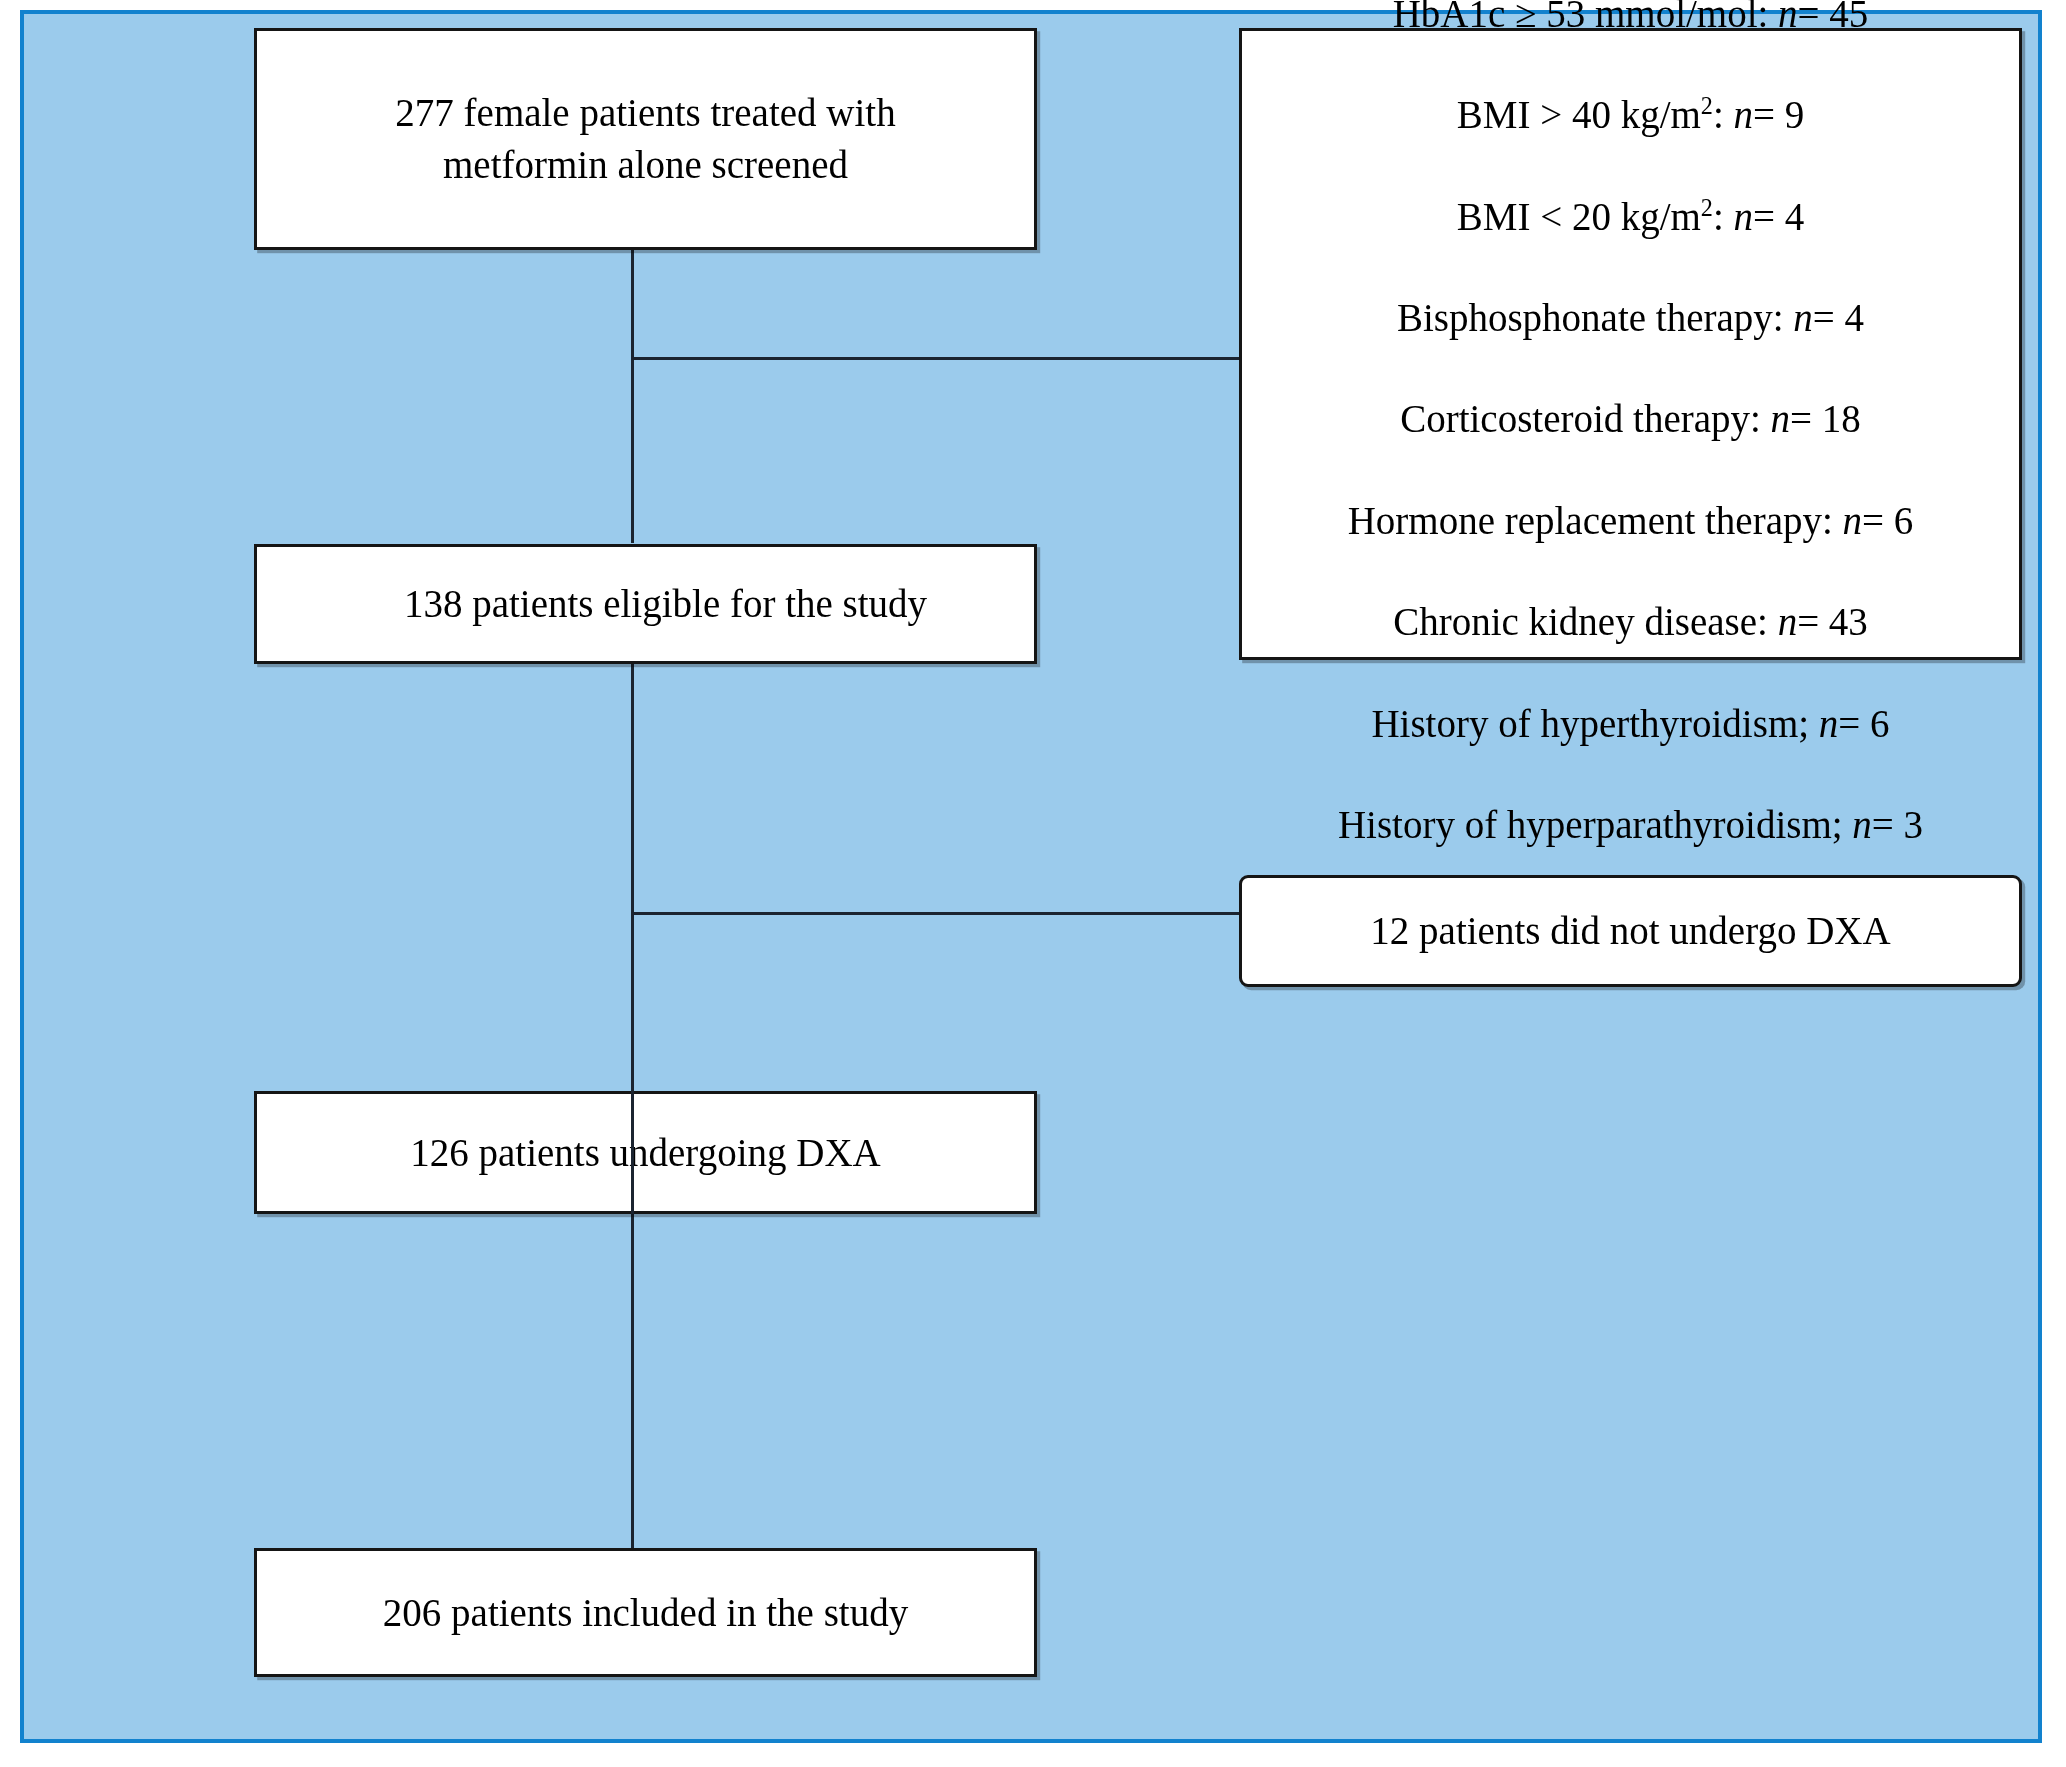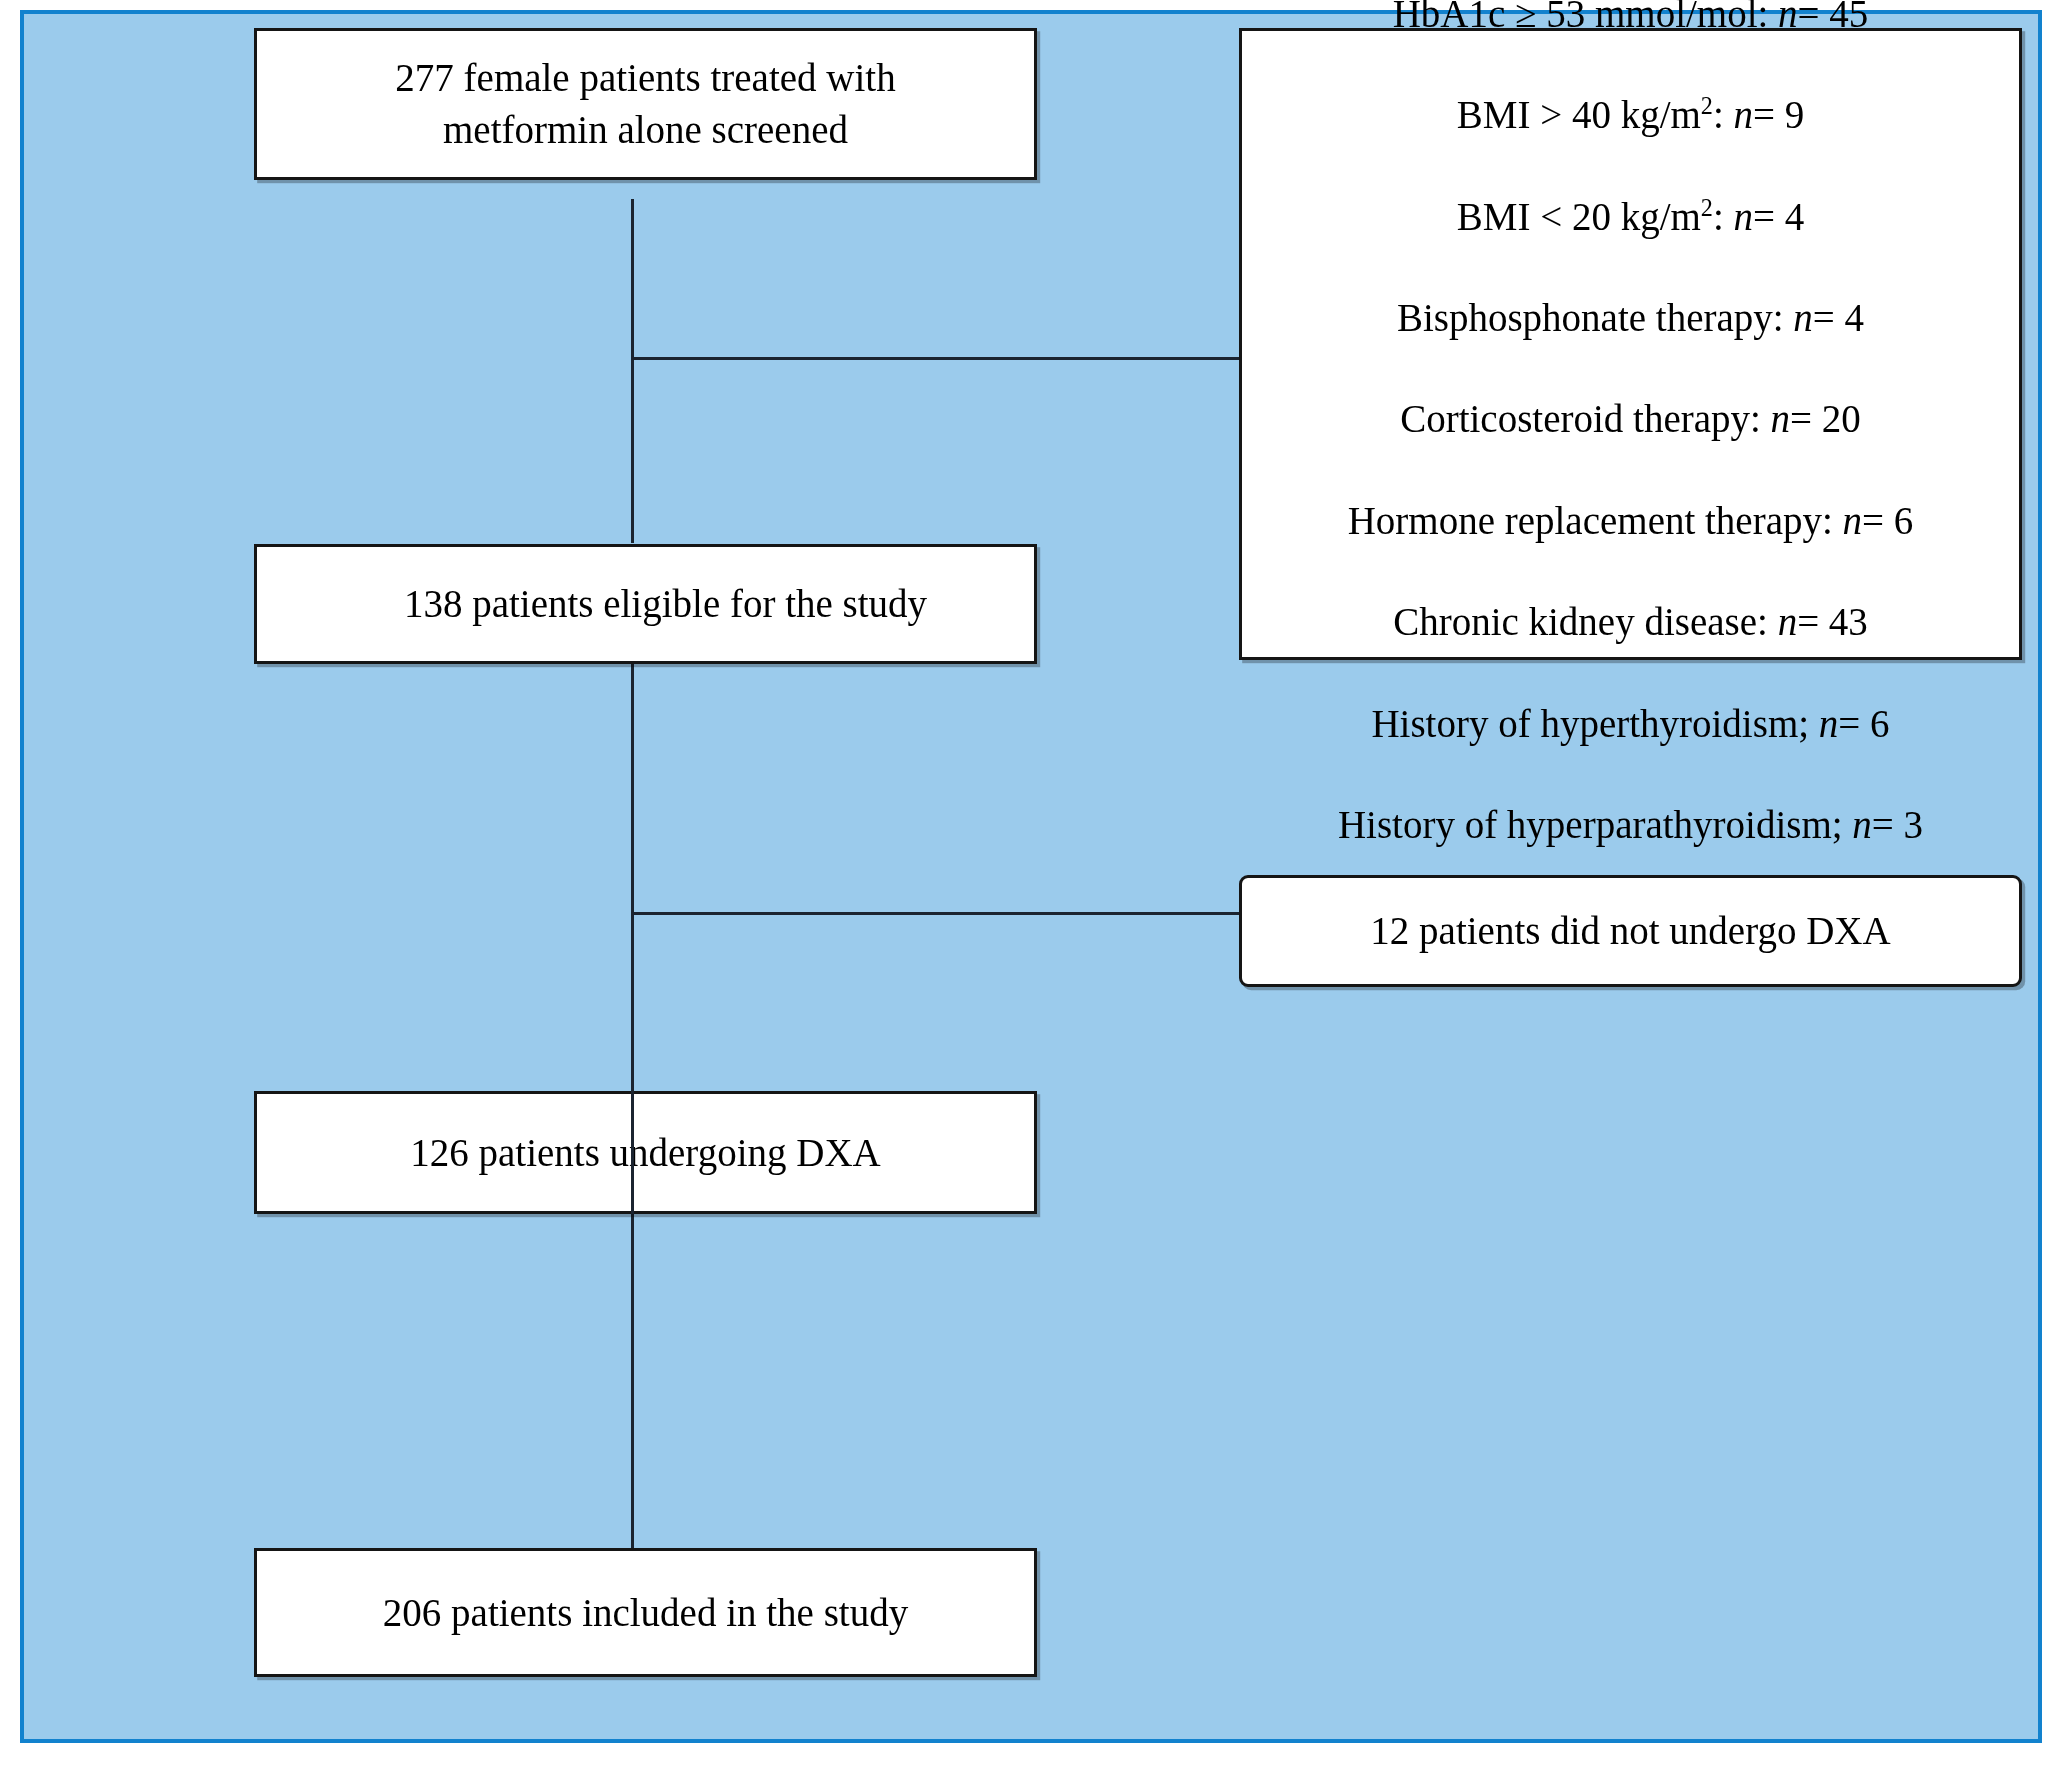--- a/index.html
+++ b/index.html
@@ -43,21 +43,21 @@
     display: block;
     width: 100%;
     padding: 0 9px;
     font-size: 39px;
     line-height: 1.33;
     color: #000000;
     white-space: pre-line;
   }
 
   
-  #node-screened   { left: 230px;  top: 13.5px;   width: 783px; height: 152px; }
+  #node-screened   { left: 230px;  top: 13.5px;   width: 783px; height: 222px; }
   #node-eligible   { left: 230px;  top: 530px;  width: 783px; height: 120px; padding-left: 40px; }
   #node-undergoing { left: 230px;  top: 1077px; width: 783px; height: 123px; font-family: Liberation Serif, serif; }
   #node-included   { left: 230px;  top: 1534px; width: 783px; height: 129px; }
 
   #node-excluded {
     left: 1215px; top: 13.5px; width: 783px; height: 632px;
     align-items: center;
   }
   #node-excluded .node-text { line-height: 1.30; }
 
@@ -105,21 +105,21 @@
 metformin alone screened</span>
   </div>
 
   <div class="node" id="node-excluded">
     <span class="node-text">
       <br>
       <span><span>HbA1c ≥ 53 mmol/mol: </span><span class="ital">n</span><span>= 45</span></span><br>
       <span><span>BMI &gt; 40 kg/m</span><span class="sup">2</span><span>: </span><span class="ital">n</span><span>= 9</span></span><br>
       <span><span>BMI &lt; 20 kg/m</span><span class="sup">2</span><span>: </span><span class="ital">n</span><span>= 4</span></span><br>
       <span><span>Bisphosphonate therapy: </span><span class="ital">n</span><span>= 4</span></span><br>
-      <span><span>Corticosteroid therapy: </span><span class="ital">n</span><span>= 20</span></span><br>
+      <span><span>Corticosteroid therapy: </span><span class="ital">n</span><span>= 18</span></span><br>
       <span><span>Hormone replacement therapy: </span><span class="ital">n</span><span>= 6</span></span><br>
       <span><span>Chronic kidney disease: </span><span class="ital">n</span><span>= 43</span></span><br>
       <span><span>History of hyperthyroidism; </span><span class="ital">n</span><span>= 6</span></span><br>
       <span><span>History of hyperparathyroidism; </span><span class="ital">n</span><span>= 3</span></span>
     </span>
   </div>
 
   <div class="node" id="node-eligible">
     <span class="node-text">138 patients eligible for the study</span>
   </div>

